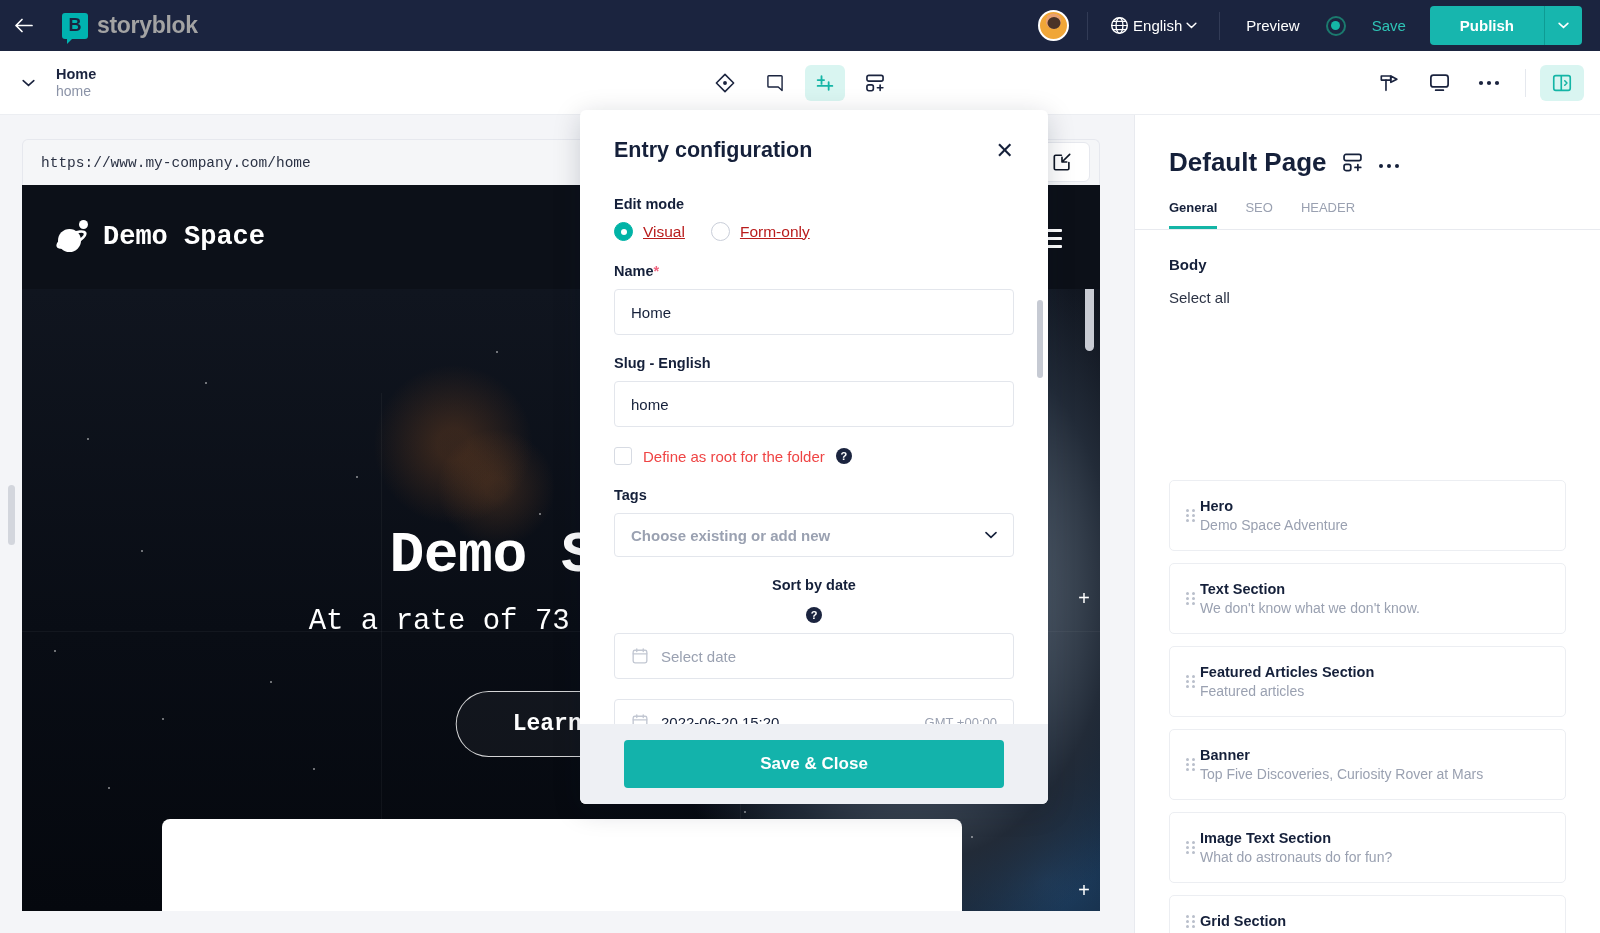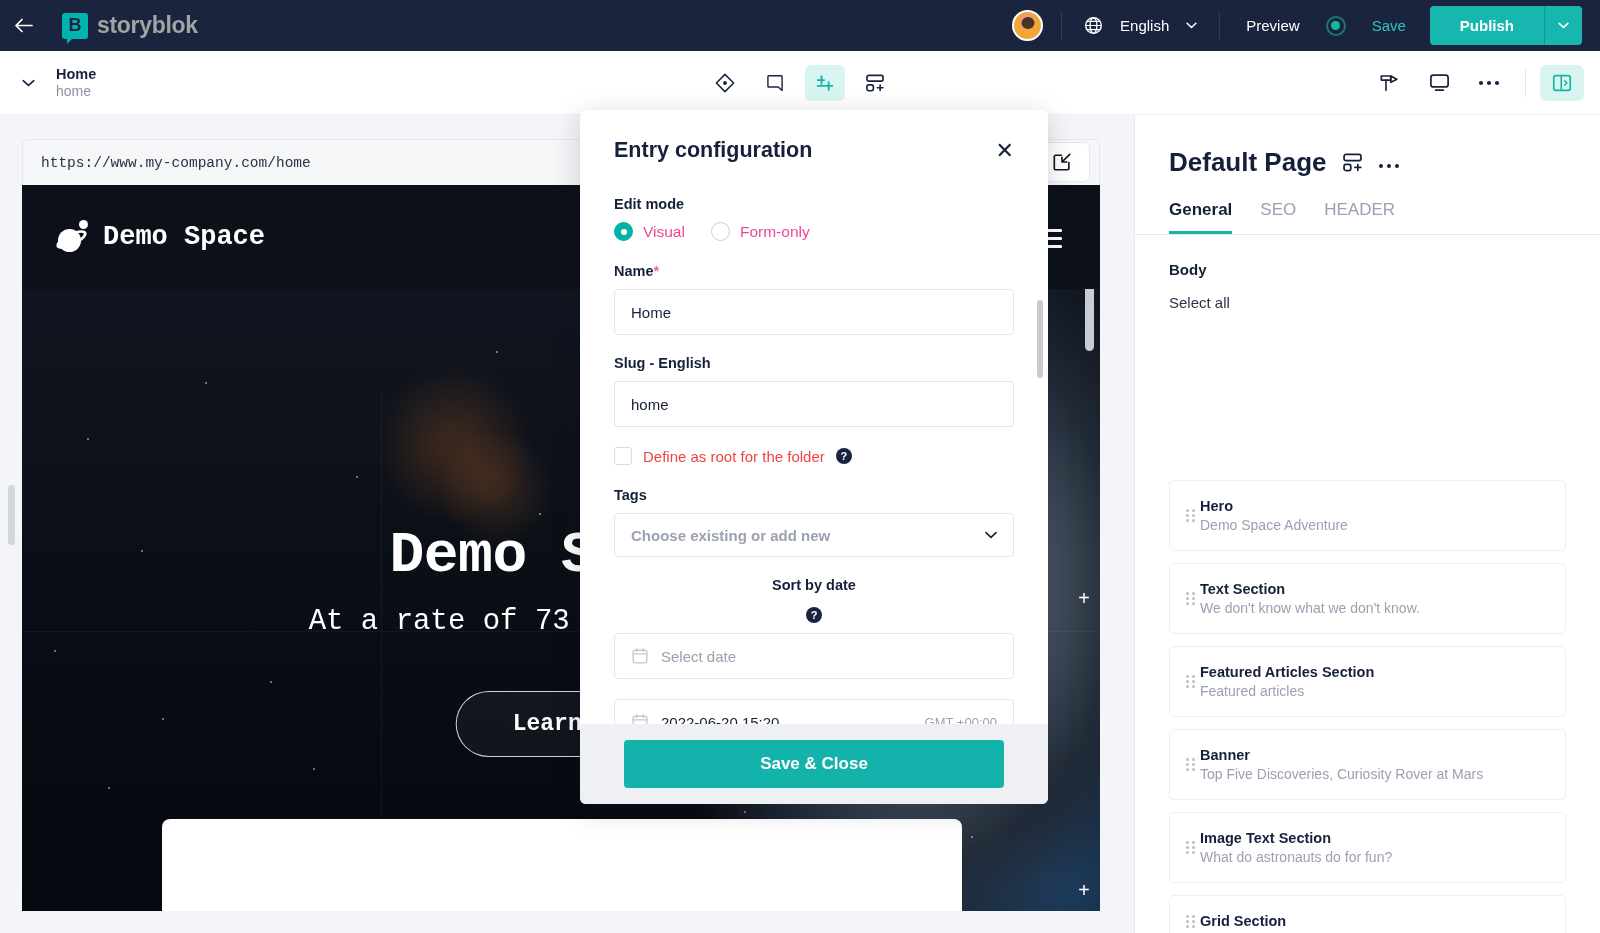--- a/index.html
+++ b/index.html
@@ -35,21 +35,21 @@
   .tb-avatar {
     width: 31px; height: 31px; border-radius: 50%;
     background: radial-gradient(circle at 50% 34%, #e8a070 0 34%, #f0a638 35% 100%);
     border: 2px solid #fff; margin-right: 18px; cursor: pointer; position: relative; overflow:hidden;
   }
   .tb-avatar:before{
     content:""; position:absolute; left:50%; top:18%; transform:translateX(-50%);
     width:13px; height:12px; border-radius:50%; background:#4a3327;
   }
   .tb-divider { width: 1px; height: 28px; background: #323b56; }
-  .tb-lang { display: flex; align-items: center; gap: 17px; color: #fff; padding: 0 22px; cursor: pointer; font-size: 15px; }
+  .tb-lang { display: flex; align-items: center; gap: 4px; color: #fff; padding: 0 22px; cursor: pointer; font-size: 15px; }
   .tb-preview { color: #fff; font-size: 15px; padding: 0 26px; cursor: pointer; }
   .tb-status-dot {
     width: 20px; height: 20px; border-radius: 50%; border: 2px solid #1b7a6e;
     display: flex; align-items: center; justify-content: center; margin-right: 26px;
   }
   .tb-status-dot i { width: 9px; height: 9px; border-radius: 50%; background: #15b5a6; display: block; }
   .tb-save { color: #2ec4b6; font-size: 15px; cursor: pointer; margin-right: 24px; }
   .tb-publish-group { display: flex; margin-right: 18px; }
   .tb-publish {
     background: #17b6ae; color: #fff; font-size: 15px; font-weight: 600;
@@ -173,21 +173,21 @@
     position: absolute; top: 66px; left: 0; right: 0; bottom: 80px;
     padding: 20px 34px 14px 34px; overflow: hidden;
   }
   .mlabel { font-size: 14.5px; font-weight: 700; color: #15203a; margin-bottom: 10px; }
   .mlabel .req { color: #f0637e; }
   .radio-row { display: flex; align-items: center; gap: 26px; margin-bottom: 22px; }
   .radio { display: flex; align-items: center; gap: 10px; cursor: pointer; }
   .radio .dot { width: 19px; height: 19px; border-radius: 50%; border: 1.6px solid #c9ced9; background: #fff; display: flex; align-items: center; justify-content: center; }
   .radio.on .dot { background: #00b3a6; border-color: #00b3a6; }
   .radio.on .dot:after { content: ""; width: 6px; height: 6px; border-radius: 50%; background: #fff; }
-  .radio span { font-size: 15.5px; color: #ec4899; }
+  .radio span { font-size: 15.5px; color: #b91c1c; text-decoration: underline; }
   .minput {
     width: 100%; height: 46px; border: 1px solid #e3e6ec; border-radius: 4px;
     padding: 0 16px; font-size: 15px; color: #15203a; background: #fff;
     font-family: "Liberation Sans", sans-serif; margin-bottom: 20px;
   }
   .minput::placeholder { color: #9aa1b1; }
   .mcheck-row { display: flex; align-items: center; gap: 11px; margin-bottom: 22px; }
   .mcheckbox { width: 18px; height: 18px; border: 1.6px solid #d7dbe3; border-radius: 3px; background: #fff; cursor: pointer; }
   .mcheck-row label { font-size: 15px; color: #ef4444; cursor: pointer; }
   .helpdot {
@@ -225,21 +225,21 @@
   
   .rightpanel {
     position: absolute; top: 115px; left: 1134px; width: 466px; height: 818px;
     background: #fff; border-left: 1px solid #e8eaef;
   }
   .rp-title-row { display: flex; align-items: center; gap: 14px; padding: 32px 34px 0 34px; }
   .rp-title { font-size: 26px; font-weight: 700; color: #15203a; }
   .rp-title-ic { color: #15203a; cursor: pointer; display: flex; }
   .rp-dots { color: #15203a; font-size: 20px; letter-spacing: 2px; cursor: pointer; line-height: .6; }
   .rp-tabs { display: flex; gap: 28px; padding: 22px 34px 0 34px; border-bottom: 1px solid #e8eaef; }
-  .rp-tab { padding-bottom: 11px; font-size: 17px; color: #9aa1b1; cursor: pointer; border-bottom: 3px solid transparent; }
+  .rp-tab { padding-bottom: 11px; font-size: 13px; color: #9aa1b1; cursor: pointer; border-bottom: 3px solid transparent; }
   .rp-tab.active { color: #15203a; font-weight: 700; border-bottom-color: #14b5a6; }
   .rp-sec { padding: 26px 34px 0 34px; }
   .rp-sec-title { font-size: 15px; font-weight: 700; color: #15203a; margin-bottom: 16px; }
   .rp-selectall { font-size: 15px; color: #2b3244; cursor: pointer; margin-bottom: 16px; }
   .rp-list { padding: 0 34px; }
   .rp-item {
     display: flex; align-items: center; gap: 4px;
     border: 1px solid #eceef2; border-radius: 5px; padding: 16px 16px;
     margin-bottom: 12px; background: #fff; cursor: pointer;
   }

